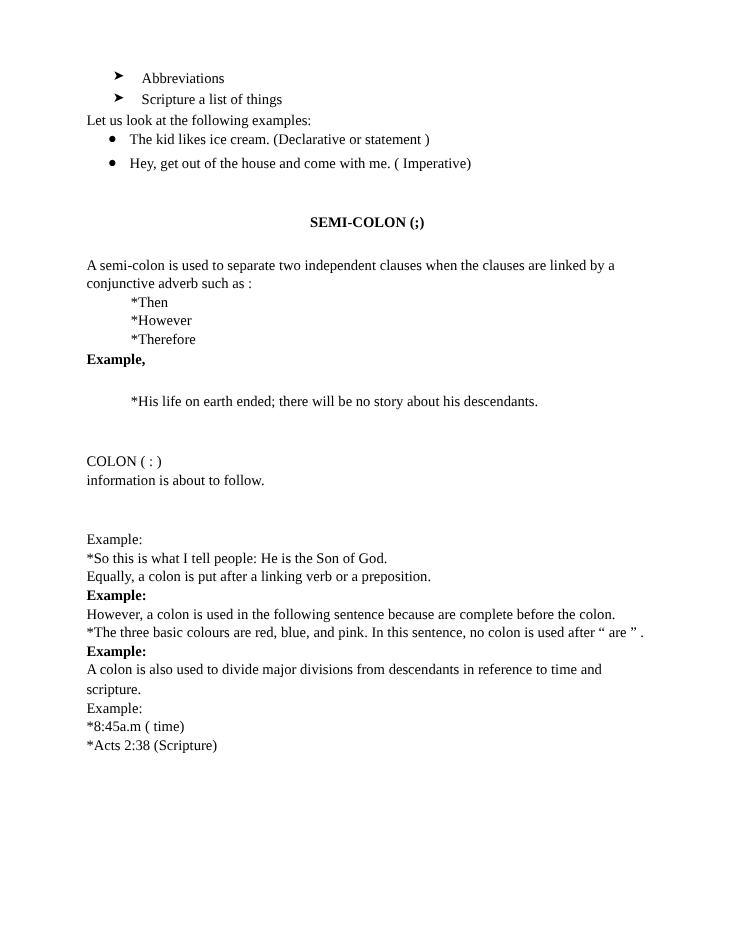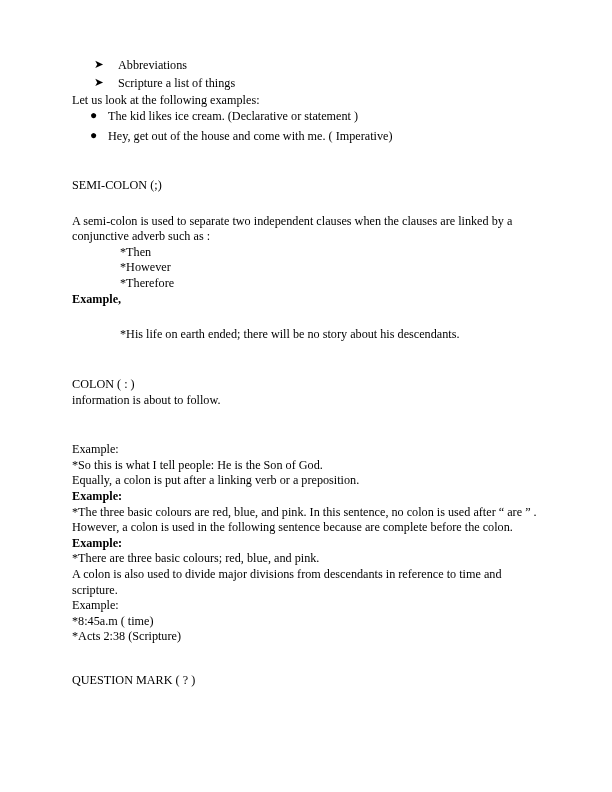--- a/index.html
+++ b/index.html
@@ -63,24 +63,25 @@
   .dot-list li .marker {
     position: absolute;
     left: 18px;
     top: -1px;
     font-size: 12px;
     line-height: 1.28;
   }
   .spacer-md { height: 20px; }
   .spacer-lg { height: 28px; }
   .spacer-xl { height: 34px; }
-  .indent-1 { margin-left: 48px; }
+  .indent-1 { margin-left: 37px; }
   .bold { font-weight: bold; }
   .heading {
-    font-weight: normal;
+    font-weight: bold;
+    text-align: center;
   }
   .block-indent {
   }
   .wide-line {
     max-width: 468px;
   }
 </style>
 </head>
 <body>
 
@@ -136,28 +137,26 @@
       <p class="para">COLON ( : )</p>
       <p class="para">information is about to follow.</p>
     </div>
 
     <div class="spacer-xl"></div>
 
     <p class="para">Example:</p>
     <p class="para">*So this is what I tell people: He is the Son of God.</p>
     <p class="para">Equally, a colon is put after a linking verb or a preposition.</p>
     <p class="para bold">Example:</p>
+    <p class="para">However, a colon is used in the following sentence because are complete  before the colon.</p>
     <p class="para">*The three basic colours are red, blue, and pink. In this sentence, no colon is used after “ are ” .</p>
-    <p class="para">However, a colon is used in the following sentence because are complete  before the colon.</p>
     <p class="para bold">Example:</p>
-    <p class="para">*There are three basic colours;  red, blue, and pink.</p>
     <p class="para wide-line">A colon is also used to divide major divisions from descendants in reference to time and</p>
     <p class="para">scripture.</p>
     <p class="para">Example:</p>
     <p class="para">*8:45a.m ( time)</p>
     <p class="para">*Acts 2:38 (Scripture)</p>
 
     <div class="spacer-lg"></div>
 
-    <p class="para">QUESTION MARK ( ? )</p>
 
   </div>
 </div>
 
 </body></html>

